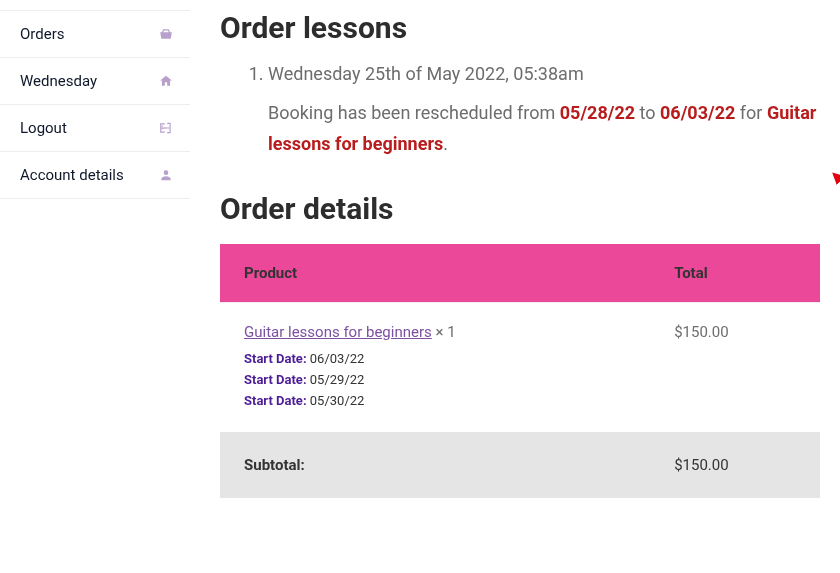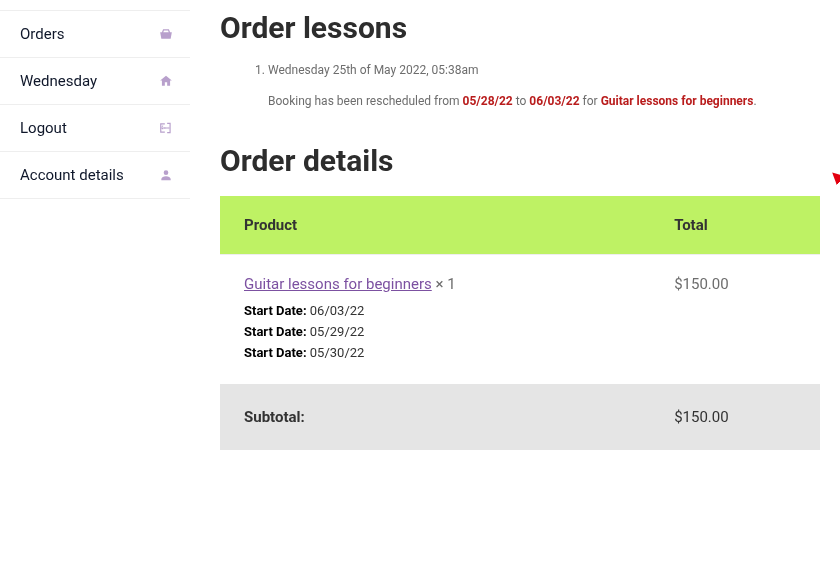--- a/index.html
+++ b/index.html
@@ -5,33 +5,33 @@
     * { margin: 0; padding: 0; box-sizing: border-box; }
     body { font-family: -apple-system, BlinkMacSystemFont, "Segoe UI", Roboto, sans-serif; color: #333; background: #fff; }
     .container { display: flex; width: 840px; }
     .sidebar { width: 190px; padding: 10px 0; }
     .sidebar-item { display: flex; justify-content: space-between; align-items: center; padding: 14px 16px 14px 20px; border-bottom: 1px solid #eee; cursor: pointer; color: #0f172a; font-size: 15px; }
     .sidebar-item:first-child { border-top: 1px solid #eee; }
     .sidebar-item .icon { color: #b8a0cc; width: 16px; height: 16px; display: inline-flex; align-items: center; justify-content: center; }
     .sidebar-item .icon svg { width: 14px; height: 14px; fill: currentColor; }
     .main { flex: 1; padding: 10px 20px 0 30px; position: relative; }
     h2 { font-size: 30px; font-weight: 700; color: #2d2d2d; margin-bottom: 18px; }
-    .updates-list { list-style: decimal; margin-left: 48px; color: #6d6d6d; font-size: 12px; }
+    .updates-list { list-style: decimal; margin-left: 48px; color: #6d6d6d; font-size: 18px; }
     .updates-list li { margin-bottom: 6px; }
     .update-date { margin-bottom: 14px; }
     .update-body { line-height: 1.7; margin-bottom: 10px; }
     .update-body strong { color: #b91c1c; font-weight: 700; }
     .details { margin-top: 32px; }
     table { width: 100%; border-collapse: collapse; font-size: 15px; }
-    thead tr { background: #bef264; }
+    thead tr { background: #ec4899; }
     th { text-align: left; padding: 20px 24px; font-weight: 700; color: #333; }
     tbody td { padding: 20px 24px; border-top: 1px solid #eee; vertical-align: top; color: #6d6d6d; }
     tbody a { color: #7c51a1; text-decoration: underline; }
     .meta { font-size: 13px; color: #333; margin-top: 8px; line-height: 1.6; }
-    .meta strong { font-weight: 700; color: #000000; }
+    .meta strong { font-weight: 700; color: #4c1d95; }
     tfoot td, tfoot th { background: #e5e5e5; padding: 24px 24px; color: #333; text-align: left; }
     .arrow { position: absolute; top: 172px; left: 640px; pointer-events: none; }
   </style>
 </head>
 <body>
 
 <div class="container">
   <div class="sidebar">
     <div class="sidebar-item">
       <span>Orders</span>

